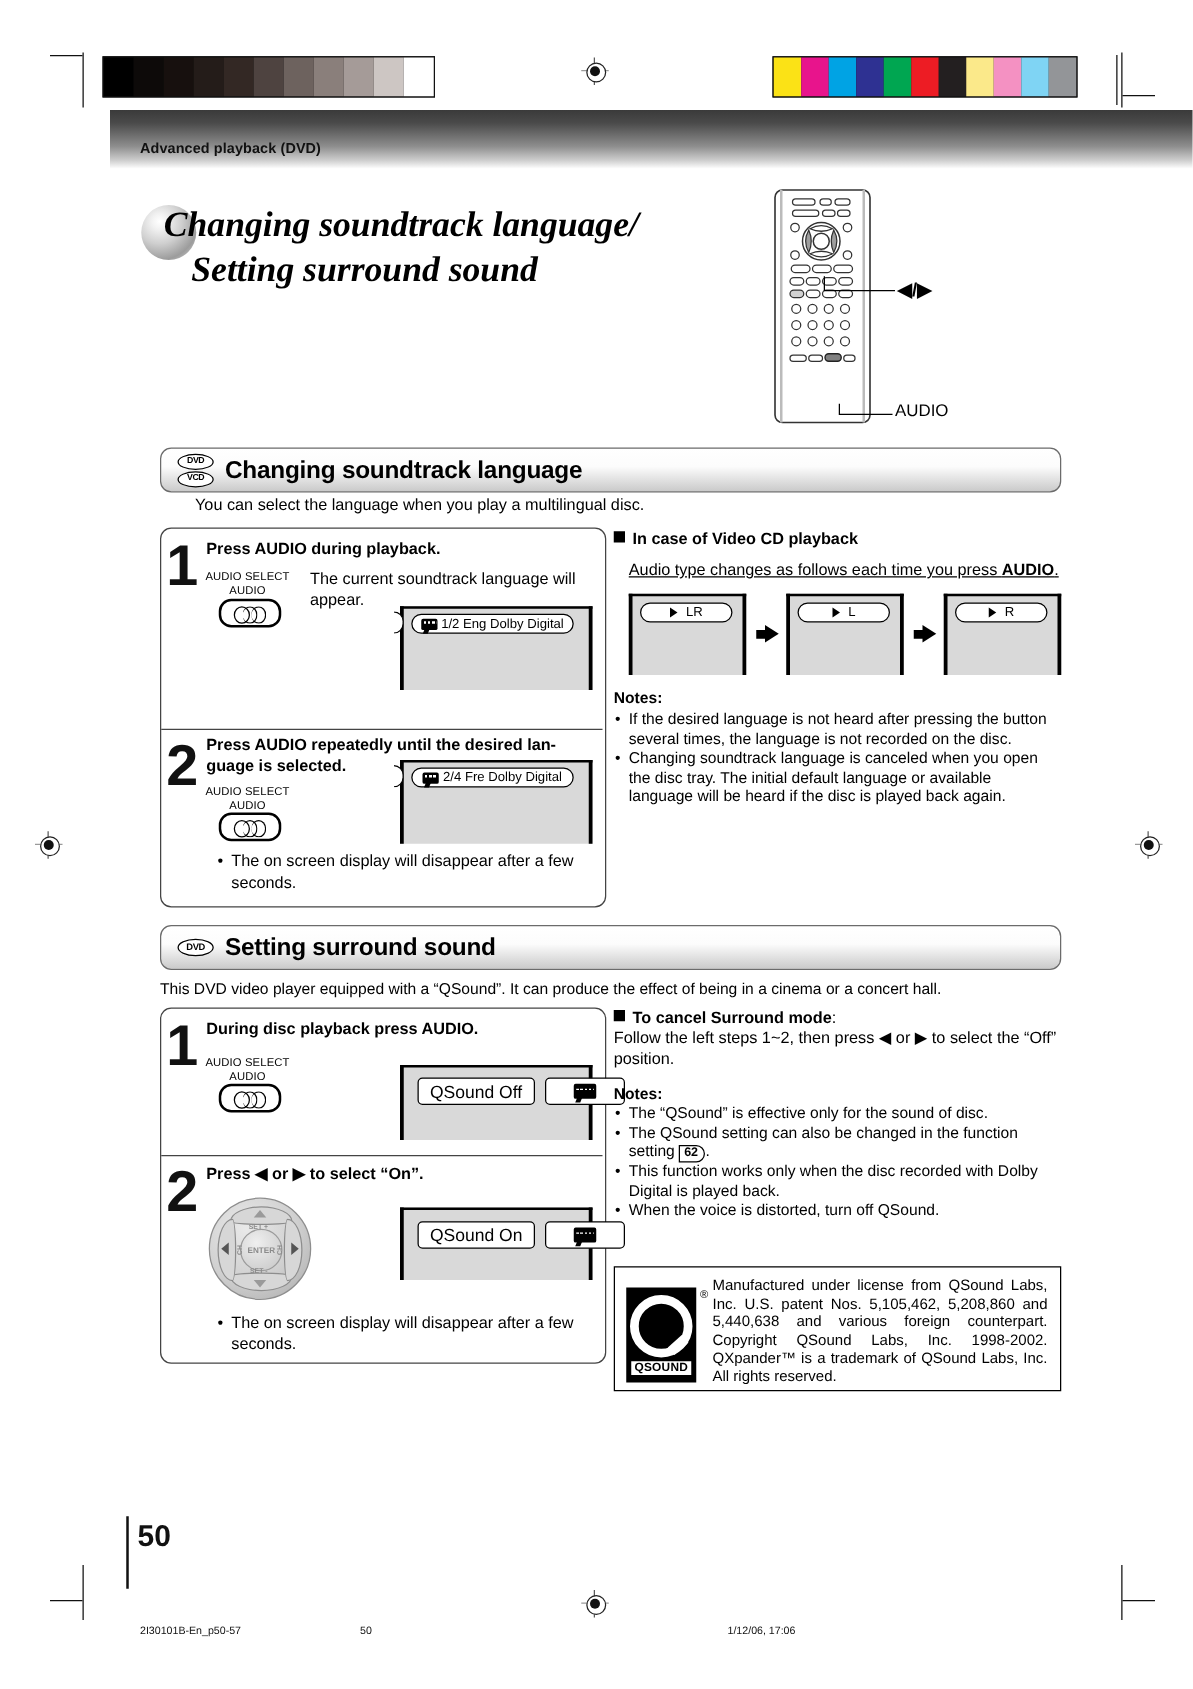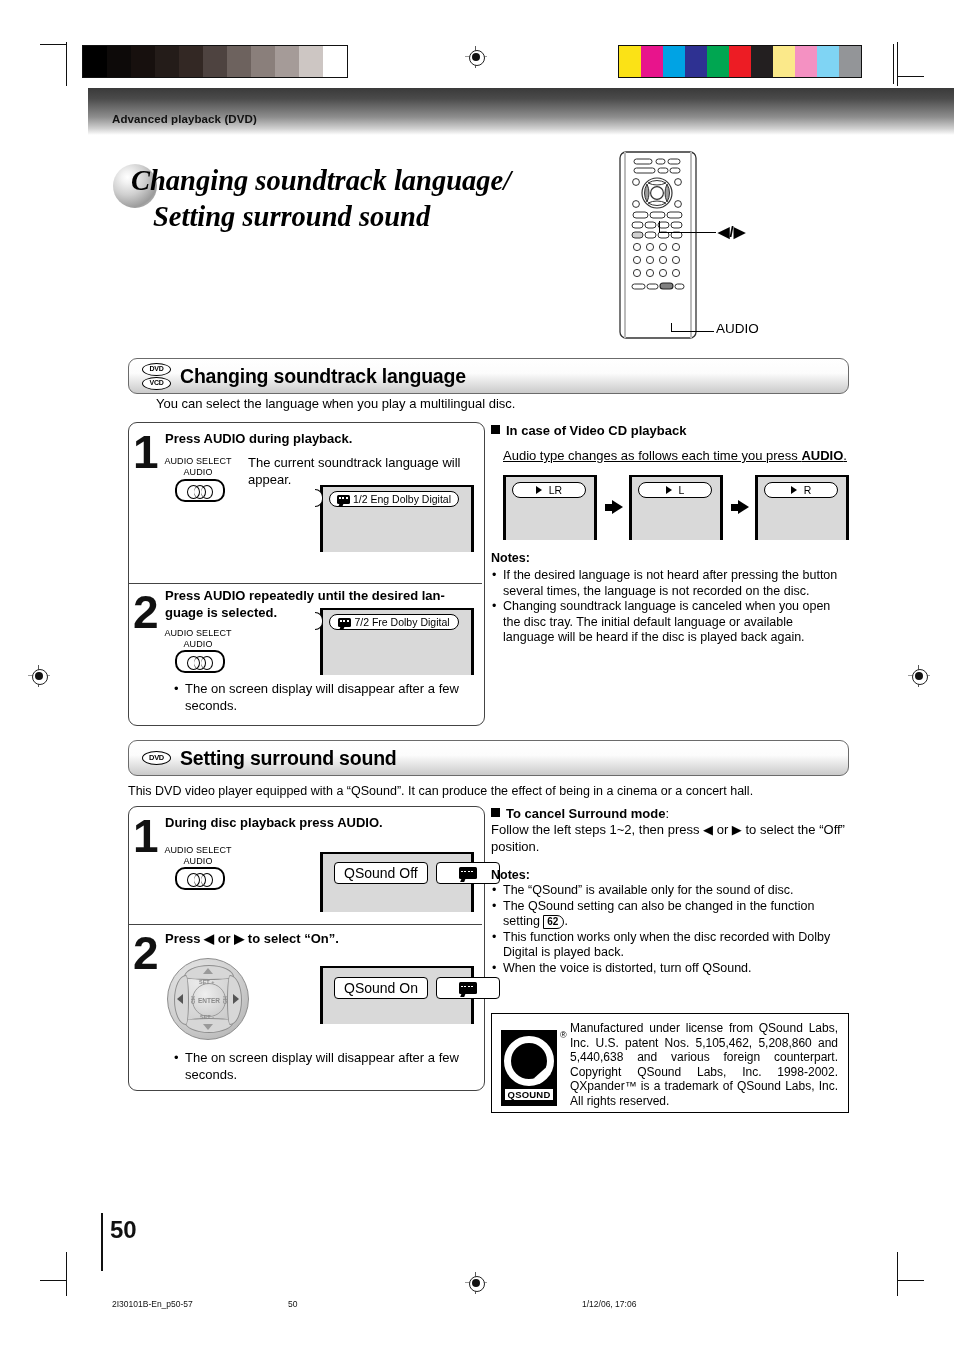--- a/index.html
+++ b/index.html
@@ -354,21 +354,21 @@
       <span></span>
       <span></span>
       <span></span>
     </span>
 </div>
 <div class="osd" style="left:320px;top:608px;width:148px;height:65px;">
   <div class="osdchip" style="left:6px;top:4px;width:130px;box-sizing:border-box;">
     <span class="dolbyglyph">
         <i></i>
       </span>
-    <span>7/2 Fre Dolby Digital</span>
+    <span>2/4 Fre Dolby Digital</span>
   </div>
 </div>
 <div class="abs" style="left:315px;top:612px;width:7px;height:16px;border:1.6px solid #000;border-left:none;border-radius:0 8px 8px 0;background:#fff;"></div>
 <div class="bodytext" style="left:185px;top:681px;width:285px;">
   <span style="position:absolute;left:-11px;">•</span><span>The on screen display will disappear after a few seconds.</span>
 </div>
 
 <div class="subhead" style="left:491px;top:423px;">
   <span class="sqbullet"></span><span>In case of Video CD playback</span>
 </div>
@@ -478,21 +478,21 @@
   <span style="position:absolute;left:-11px;">•</span><span>The on screen display will disappear after a few seconds.</span>
 </div>
 
 <div class="subhead" style="left:491px;top:806px;">
   <span class="sqbullet"></span><span>To cancel Surround mode</span><span style="font-weight:normal">:</span>
 </div>
 <div class="bodytext" style="left:491px;top:822px;width:360px;">Follow the left steps 1~2, then press ◀ or ▶ to select the “Off” position.</div>
 
 <div class="notes-title" style="left:491px;top:868px;">Notes:</div>
 <ul class="notes" style="left:491px;top:883px;width:356px;">
-  <li>The “QSound” is available only for the sound of disc.</li>
+  <li>The “QSound” is effective only for the sound of disc.</li>
   <li>
     <span>The QSound setting can also be changed in the function setting </span><span class="pageref">62</span><span>.</span>
   </li>
   <li>This function works only when the disc recorded with Dolby Digital is played back.</li>
   <li>When the voice is distorted, turn off QSound.</li>
 </ul>
 
 <div class="qbox" style="left:491px;top:1013px;width:356px;height:98px;"></div>
 <div class="qlogo" style="left:501px;top:1030px;width:56px;height:76px;">
   <div class="qcirc"></div>

